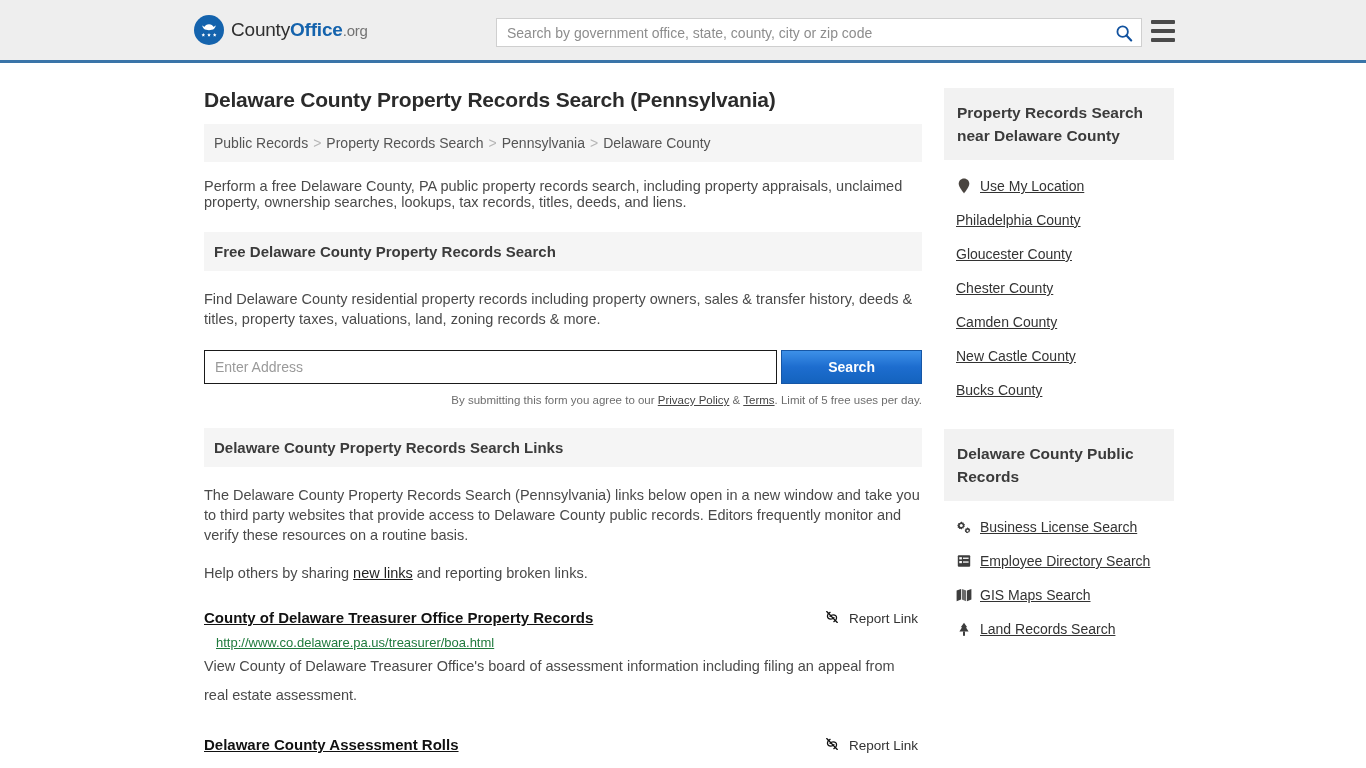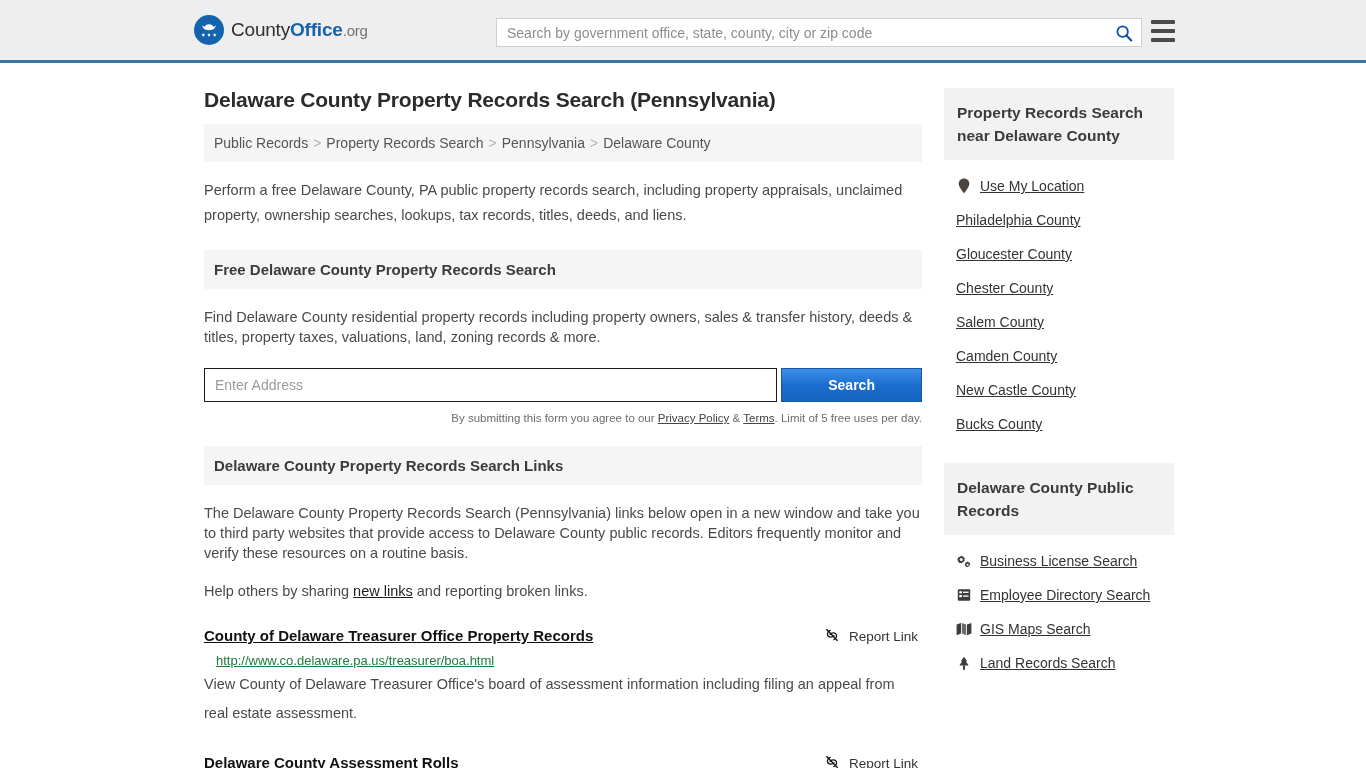--- a/index.html
+++ b/index.html
@@ -112,21 +112,21 @@
     padding: 11px 10px;
     font-size: 14px;
     color: #555;
   }
   .breadcrumb a { color: #555; text-decoration: none; }
   .breadcrumb .sep { color: #b5b5b5; margin: 0 5px; }
 
   .intro {
     font-size: 14.5px;
     color: #4a4a4a;
-    line-height: 25px;
+    line-height: 16px;
     margin: 16px 0 22px 0;
   }
 
   .section-head {
     background: #f5f5f5;
     padding: 11px 10px;
     font-size: 15px;
     font-weight: bold;
     color: #3b3b3b;
   }
@@ -370,23 +370,20 @@
       <div class="side-item">
         <a href="#">Philadelphia County</a>
       </div>
       <div class="side-item">
         <a href="#">Gloucester County</a>
       </div>
       <div class="side-item">
         <a href="#">Chester County</a>
       </div>
       <div class="side-item">
-        <a href="#">Salem County</a>
-      </div>
-      <div class="side-item">
         <a href="#">Camden County</a>
       </div>
       <div class="side-item">
         <a href="#">New Castle County</a>
       </div>
       <div class="side-item">
         <a href="#">Bucks County</a>
       </div>
     </div>
 

